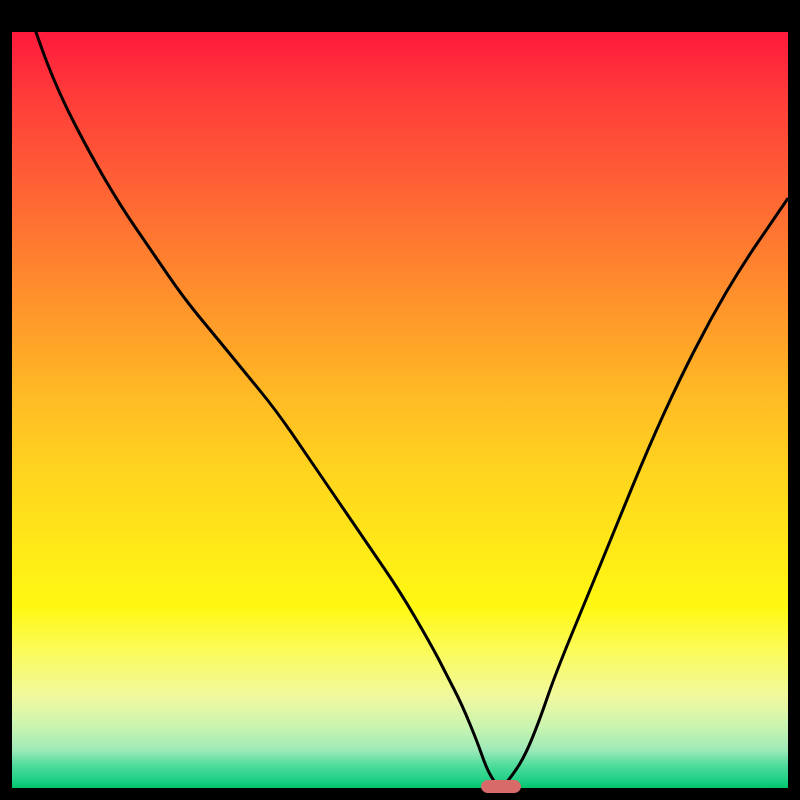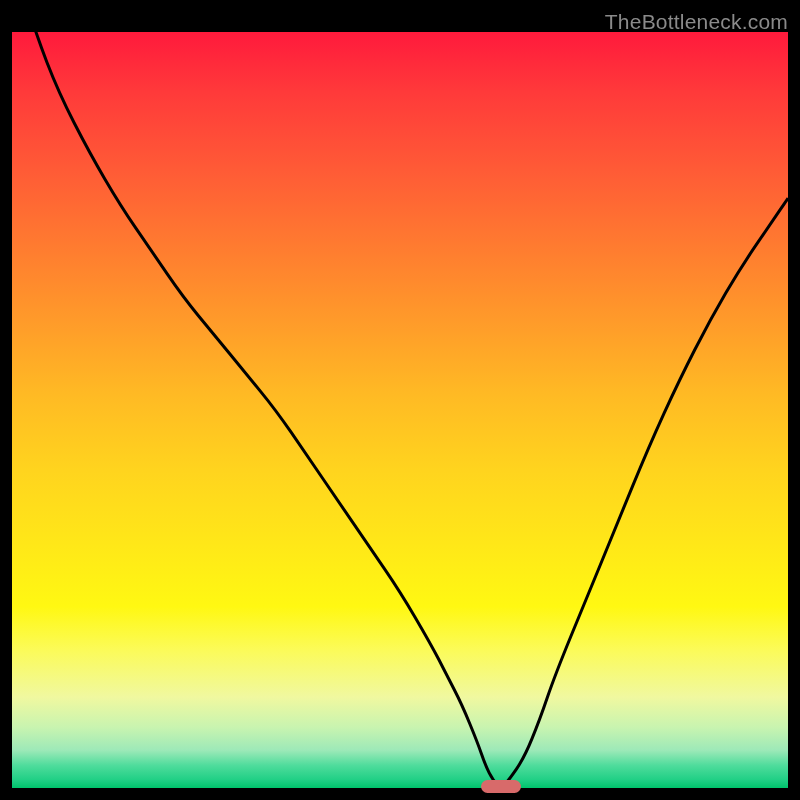--- a/index.html
+++ b/index.html
@@ -65,21 +65,20 @@
     height: 13px;
     background: #d86a6a;
     border-radius: 7px;
   }
 </style>
 </head>
 <body>
 
 <div class="frame">
 
-  <div class="attribution">TheBottleneck.com</div>
 
   <div class="plot-area">
 
     <svg class="curve" viewBox="0 0 776 756" preserveAspectRatio="none">
       <path fill="none" stroke="#000" stroke-width="3" d="M 0.0 -75.6 Q 0.0 -75.6 11.6 -37.8 Q 23.3 0.0 34.9 30.2 Q 46.6 60.5 62.1 90.7 Q 77.6 121.0 93.1 147.4 Q 108.6 173.9 124.2 196.6 Q 139.7 219.2 155.2 241.9 Q 170.7 264.6 186.2 283.5 Q 201.8 302.4 217.3 321.3 Q 232.8 340.2 248.3 359.1 Q 263.8 378.0 279.4 400.7 Q 294.9 423.4 310.4 446.0 Q 325.9 468.7 341.4 491.4 Q 357.0 514.1 372.5 536.8 Q 388.0 559.4 403.5 585.9 Q 419.0 612.4 426.8 627.5 Q 434.6 642.6 442.3 657.7 Q 450.1 672.8 457.8 691.7 Q 465.6 710.6 469.5 722.0 Q 473.4 733.3 477.2 740.9 Q 481.1 748.4 485.0 752.2 Q 488.9 756.0 492.8 752.2 Q 496.6 748.4 504.4 737.1 Q 512.2 725.8 519.9 706.9 Q 527.7 688.0 535.4 665.3 Q 543.2 642.6 558.7 604.8 Q 574.2 567.0 589.8 529.2 Q 605.3 491.4 620.8 453.6 Q 636.3 415.8 651.8 381.8 Q 667.4 347.8 682.9 317.5 Q 698.4 287.3 713.9 260.8 Q 729.4 234.4 745.0 211.7 Q 760.5 189.0 768.2 177.7 T 776.0 166.3"></path>
     </svg>
 
     <div class="marker" style="left: 468.88px; top: 748px;"></div>
   </div>
 </div>

